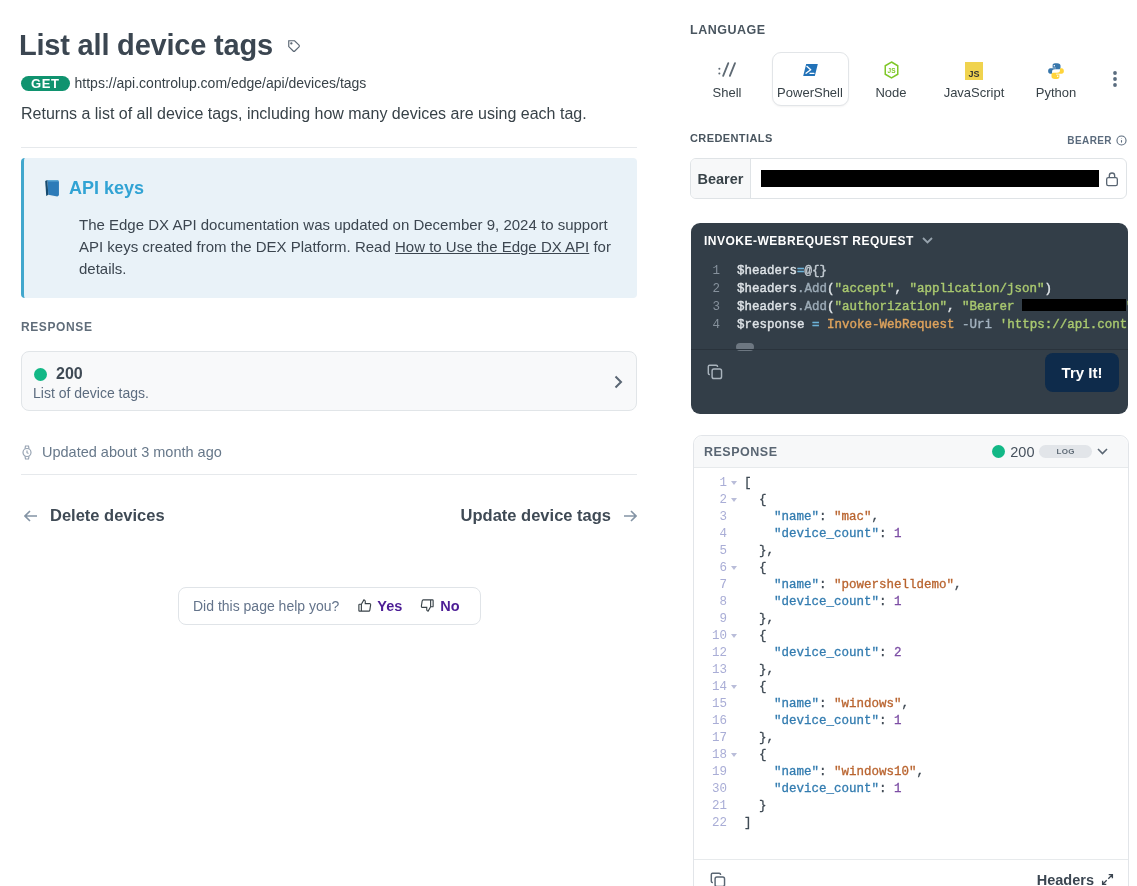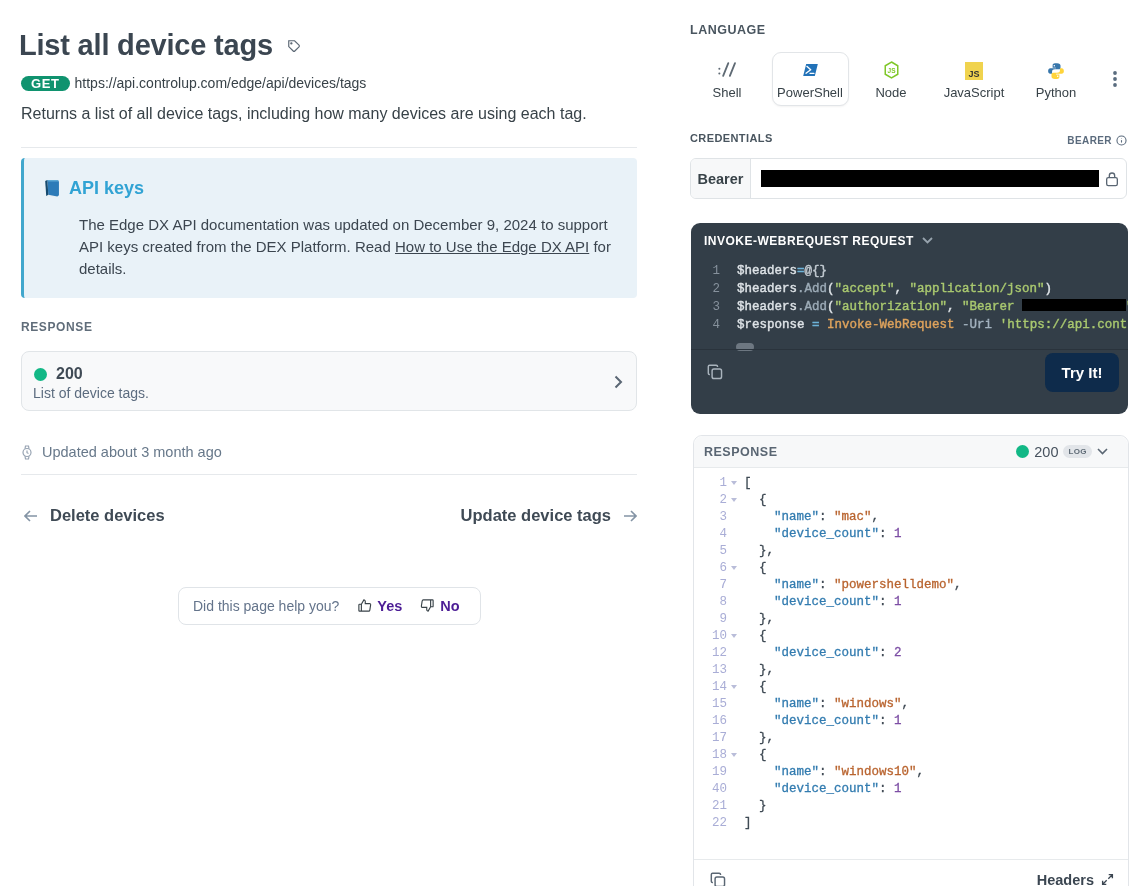--- a/index.html
+++ b/index.html
@@ -63,21 +63,21 @@
 .cp-thumb { position:absolute; left:45px; top:120px; width:18px; height:8px; border-radius:4px; background:#6d7781; }
 .cp-foot { position:absolute; left:0; right:0; bottom:8px; height:57px; border-top:1px solid #2a333c; display:flex; align-items:center; padding:0 9px 12px 16px; }
 .tryit { margin-left:auto; background:#0e2b4b; color:#fff; font-size:15px; font-weight:bold; border-radius:8px; width:74px; height:39px; display:flex; align-items:center; justify-content:center; }
 
 .resppanel { position:absolute; left:3px; top:435px; width:436px; height:470px; border:1px solid #e2e5e9; border-radius:9px; background:#fff; }
 .rp-head { height:32px; display:flex; align-items:center; padding:0 20px 0 10px; border-bottom:1px solid #e7eaec; background:#f7f8f9; border-radius:9px 9px 0 0; }
 .rp-title { font-size:12.5px; font-weight:bold; letter-spacing:0.5px; color:#5a6673; }
 .rp-right { margin-left:auto; display:flex; align-items:center; gap:5px; }
 .rp-dot { width:13px; height:13px; border-radius:50%; background:#12b886; }
 .rp-200 { font-size:14.5px; color:#47525e; }
-.logpill { background:#e2e5e9; border-radius:7px; font-size:8px; font-weight:bold; letter-spacing:0.4px; color:#5f6b76; padding:2px 5px; }
+.logpill { background:#e2e5e9; border-radius:7px; font-size:8px; font-weight:bold; letter-spacing:0.4px; color:#5f6b76; padding:2px 17px; }
 .rp-code { font-family:"Liberation Mono", monospace; font-size:12.5px; line-height:17px; padding:7px 0 8px 0; }
 .jl { display:flex; height:17px; position:relative; }
 .jn { width:33px; text-align:right; color:#a9add6; flex:none; }
 .jcaret { position:absolute; left:37px; top:6px; width:0; height:0; border-left:3.5px solid transparent; border-right:3.5px solid transparent; border-top:4.5px solid #b9bdd9; }
 .jc { padding-left:17px; color:#3f4a54; white-space:pre; -webkit-text-stroke:0.3px currentColor; }
 .j-key { color:#337cb0; } .j-str { color:#b9642f; } .j-num { color:#7d4fa5; }
 .rp-foot { position:absolute; left:0; right:0; top:423px; height:40px; border-top:1px solid #e7eaec; display:flex; align-items:center; padding:0 14px 0 16px; }
 .hdrs { margin-left:auto; display:flex; align-items:center; gap:7px; font-size:14.5px; font-weight:bold; color:#3b4651; }
 </style>
 </head>
@@ -350,21 +350,21 @@
         <div class="jl">
           <span class="jn">18</span>
           <span class="jcaret"></span>
           <span class="jc">  {</span>
         </div>
         <div class="jl">
           <span class="jn">19</span>
           <span class="jc">    <span class="j-key">"name"</span>: <span class="j-str">"windows10"</span>,</span>
         </div>
         <div class="jl">
-          <span class="jn">40</span>
+          <span class="jn">30</span>
           <span class="jc">    <span class="j-key">"device_count"</span>: <span class="j-num">1</span></span>
         </div>
         <div class="jl">
           <span class="jn">21</span>
           <span class="jc">  }</span>
         </div>
         <div class="jl">
           <span class="jn">22</span>
           <span class="jc">]</span>
         </div>

